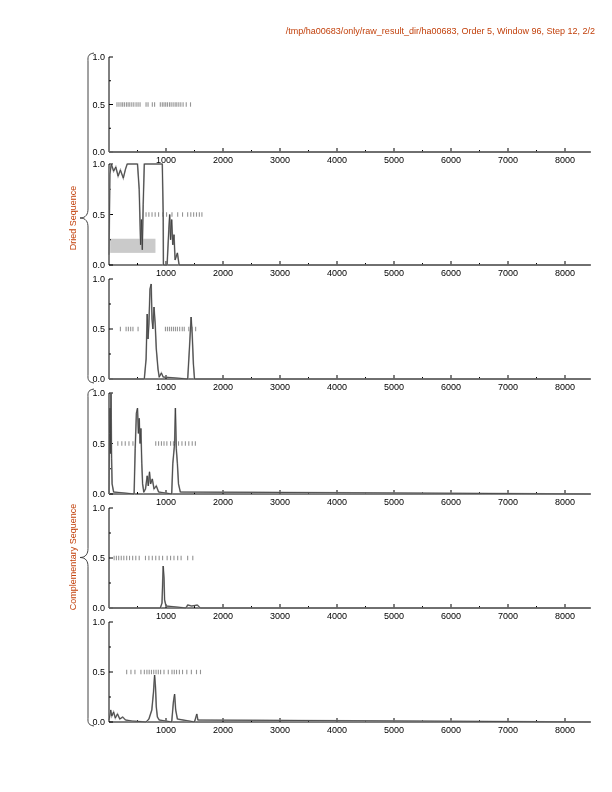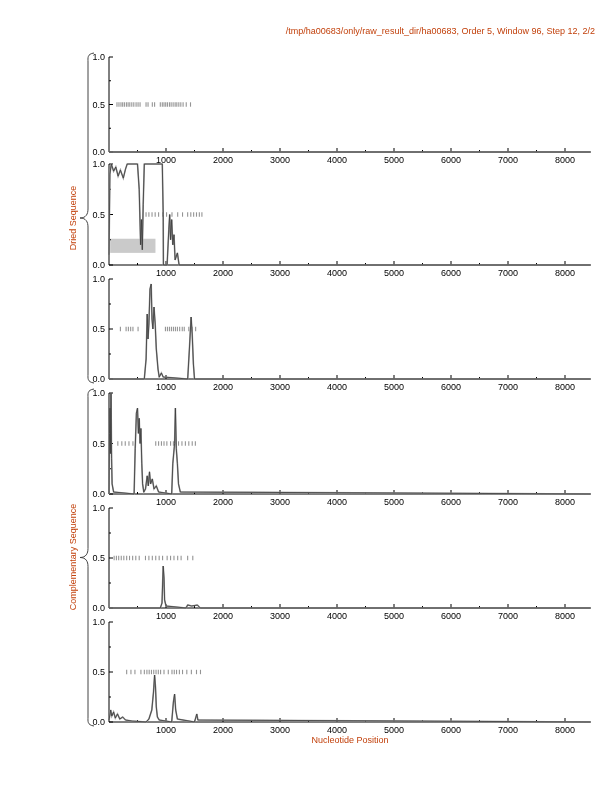--- a/index.html
+++ b/index.html
@@ -377,14 +377,13 @@
       C 61 214 59 218 53 218 C 59 218 61 222 61 227
       L 61 374 C 61 378 60 382 67 383" stroke="#444" fill="none" stroke-width="1"></path>
       <path d="M 67 389 C 60 390 61 394 61 398 L 61 548.5
       C 61 553.5 59 557.5 53 557.5 C 59 557.5 61 561.5 61 566.5
       L 61 717 C 61 721 60 725 67 726" stroke="#444" fill="none" stroke-width="1"></path>
     </svg>
 
   <div class="vlabel" style="left:46px;top:218px;">Dried Sequence</div>
   <div class="vlabel" style="left:46px;top:557px;">Complementary Sequence</div>
 
-  <div id="xaxis-label">Nucleotide Position</div>
 </div>
 
 </body></html>

